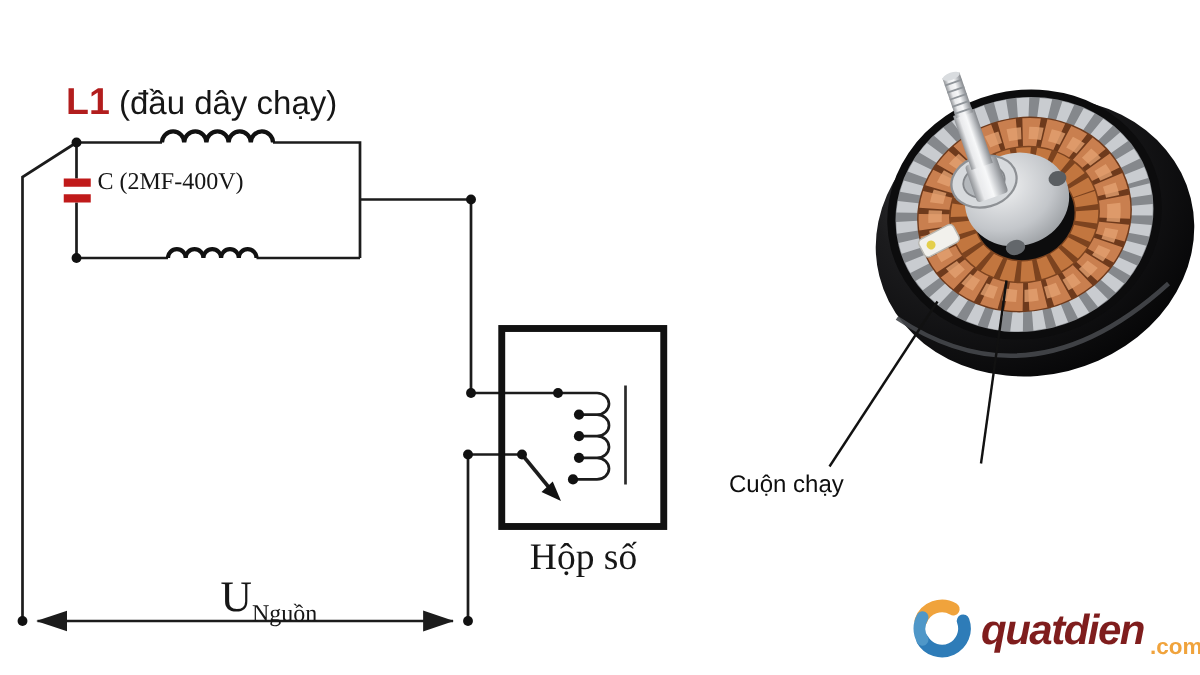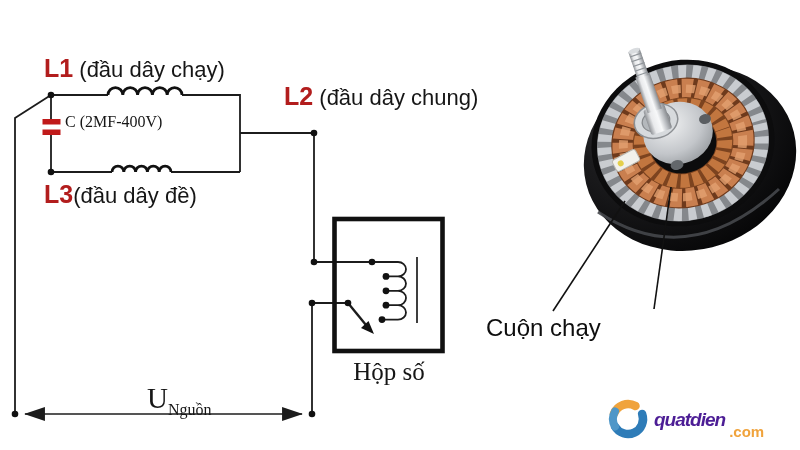--- a/index.html
+++ b/index.html
@@ -7,23 +7,23 @@
           font-family:"Liberation Sans",sans-serif;}
   .wiring{position:absolute;left:0;top:0;}
   .lbl{position:absolute;white-space:nowrap;color:#161616;line-height:1.1;}
   .term{font-size:22px;}
   .term .tid{font-weight:bold;color:#b21d1d;font-size:25px;}
   .serif{font-family:"Liberation Serif","DejaVu Serif",serif;}
   .cap-lbl{font-size:16px;}
   .gearbox-lbl{font-size:25px;width:112px;text-align:center;}
   .unguon-lbl{font-size:29px;}
   .unguon-lbl sub{font-size:16px;line-height:0;}
-  .photo-lbl{font-size:24px;color:#0e0e0e;}
+  .photo-lbl{font-size:16px;color:#0e0e0e;}
   .logo{position:absolute;display:flex;align-items:center;gap:4px;cursor:pointer;}
-  .logo-name{font-size:19px;font-weight:bold;font-style:italic;color:#4c1d95;letter-spacing:-1px;}
+  .logo-name{font-size:28px;font-weight:bold;font-style:italic;color:#7f1d1d;letter-spacing:-1px;}
   .logo-tld{font-size:15px;font-weight:bold;color:#f0a33c;align-self:flex-end;padding-bottom:3px;}
 </style>
 </head>
 <body>
 
 <div class="canvas">
 
   <svg class="wiring" width="800" height="450" viewBox="0 0 800 450">
     <defs>
       <marker id="arrow" viewBox="0 0 12 10" refX="11.5" refY="5" markerWidth="13" markerHeight="11" orient="auto-start-reverse">
@@ -123,23 +123,21 @@
         <ellipse cx="660" cy="46.5" rx="6" ry="2.4" fill="#d9dcdf"></ellipse>
       </g>
     </g>
 
     <path d="M625,201 L553,311" stroke="#111" stroke-width="1.6" fill="none"></path>
     <path d="M671,187 L654,309" stroke="#111" stroke-width="1.6" fill="none"></path>
   </svg>
 
   <div class="lbl term" style="left:44px;top:55px"><span class="tid">L1</span><span> (đầu dây chạy)</span></div>
 
-  <div class="lbl term" style="left:284px;top:83px"><span class="tid">L2</span><span> (đầu dây chung)</span></div>
 
-  <div class="lbl term" style="left:44px;top:181px"><span class="tid">L3</span><span>(đầu dây đề)</span></div>
 
   <div class="lbl serif cap-lbl" style="left:65px;top:113px">C (2MF-400V)</div>
 
   <div class="lbl serif gearbox-lbl" style="left:333px;top:358px">Hộp số</div>
 
   <div class="lbl serif unguon-lbl" style="left:147px;top:383px"><span>U</span><sub>Nguồn</sub></div>
 
   <div class="lbl photo-lbl" style="left:486px;top:315px">Cuộn chạy</div>
 
 

